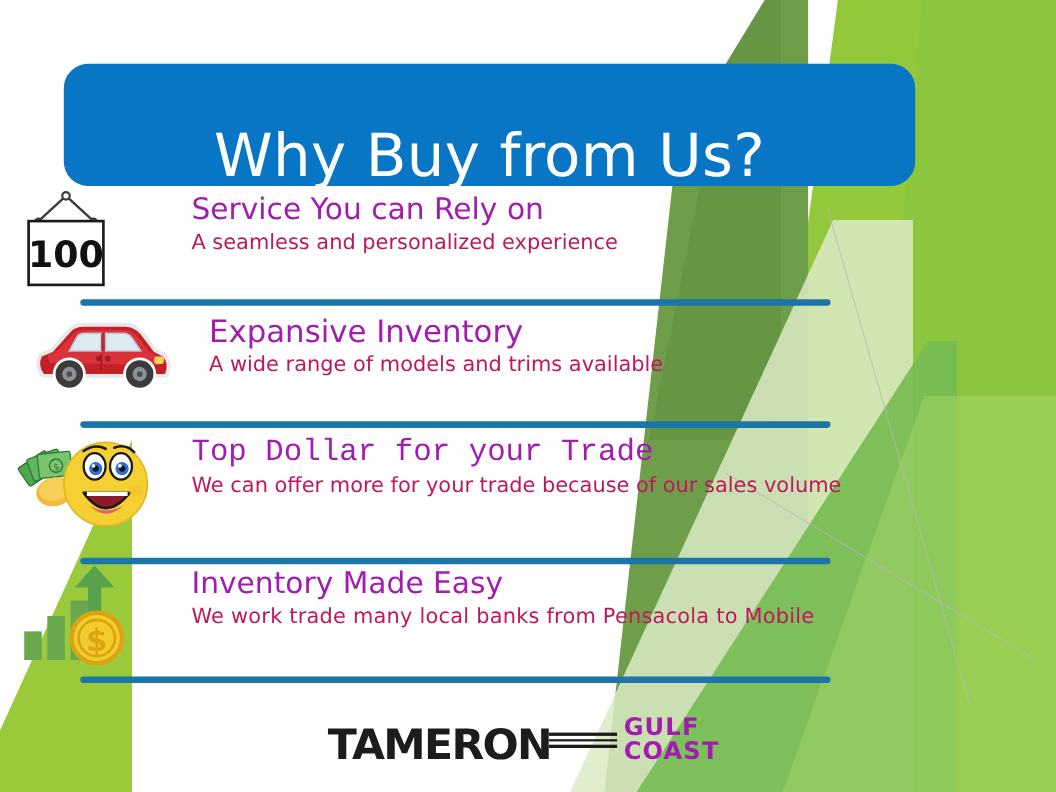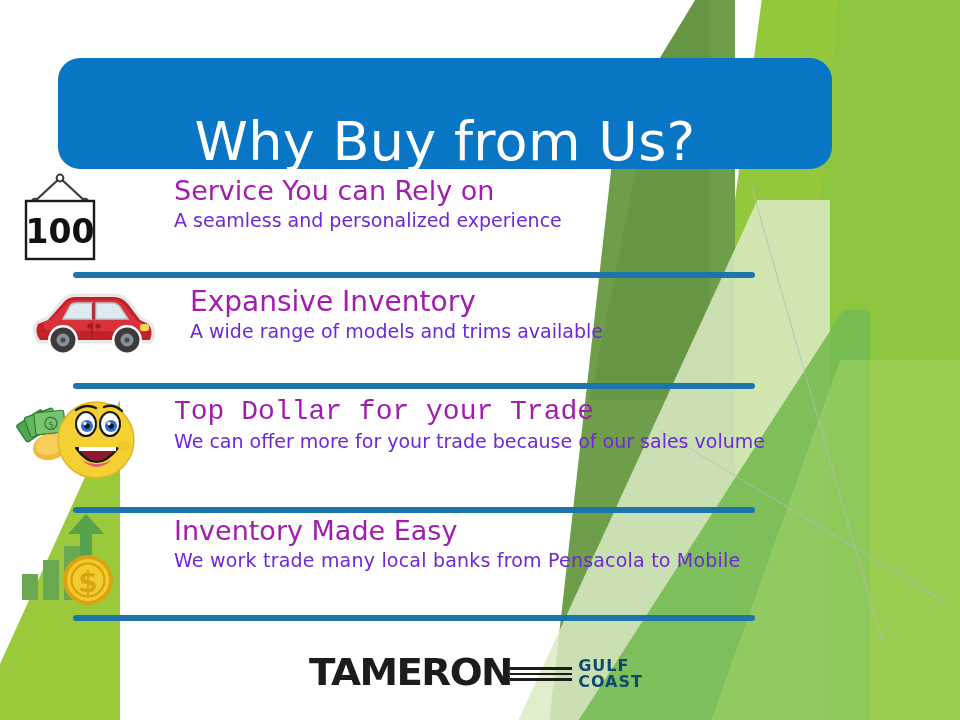--- a/index.html
+++ b/index.html
@@ -147,21 +147,21 @@
   }
   .row-title {
     font-size: 27px;
     color: #a21caf;
     line-height: 1.12;
     margin: 0 0 3px 0;
     font-family: "DejaVu Sans", sans-serif;
   }
   .row-sub {
     font-size: 19px;
-    color: #6d28d9;
+    color: #be185d;
     line-height: 1.18;
     margin: 0;
     font-family: "DejaVu Sans", sans-serif;
   }
   .divider {
     position: absolute;
     left: 73px;
     width: 682px;
     height: 6px;
     background: #1B75A8;
@@ -223,24 +223,24 @@
   }
   .logo-bars span {
     display: block;
     height: 2.5px;
     background: #1c1c1c;
   }
   .logo-bars span:nth-child(1) { width: 62px; }
   .logo-bars span:nth-child(2) { width: 62px; }
   .logo-bars span:nth-child(3) { width: 62px; }
   .logo-sub {
-    font-size: 16px;
+    font-size: 22px;
     font-weight: bold;
     letter-spacing: 1px;
-    color: #0c4a6e;
+    color: #a21caf;
     line-height: 1;
     font-family: "DejaVu Sans", sans-serif;
   }
 </style>
 </head>
 <body>
 
 <div class="slide">
 
   <div class="bg-layer">

